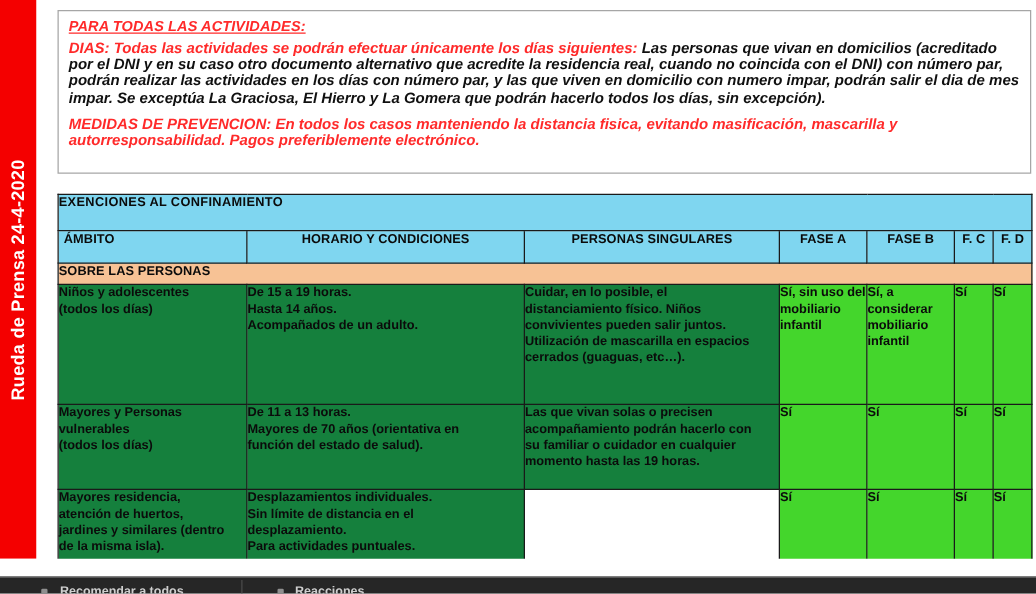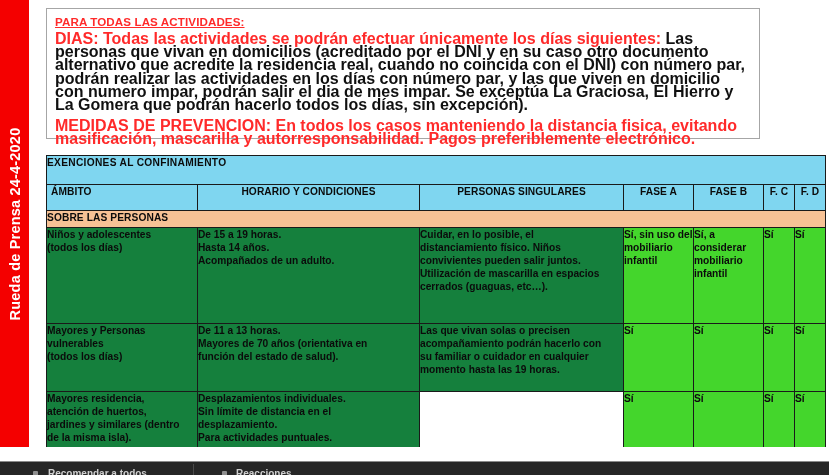--- a/index.html
+++ b/index.html
@@ -27,30 +27,31 @@
     color:#ffffff;
     font-size:14.5px;
     font-weight:bold;
     letter-spacing:0.2px;
   }
 
   
   .notice{
     position:absolute;
     left:46px;top:8px;
-    width:714px;
+    width:779px;
     height:131px;
     box-sizing:border-box;
     border:1px solid #a6a6a6;
     background:#ffffff;
     padding:5px 7px 4px 8px;
+    font-style:italic;
   }
   .notice p{
     margin:0 0 1px 0;
-    font-size:16px;
+    font-size:12px;
     line-height:13.2px;
     color:#101010;
     font-weight:bold;
     text-align:left;
   }
   .notice .red{color:#ff2a2a;}
   .notice .hdr{
     color:#ff2a2a;
     text-decoration:underline;
     font-size:11.6px;

